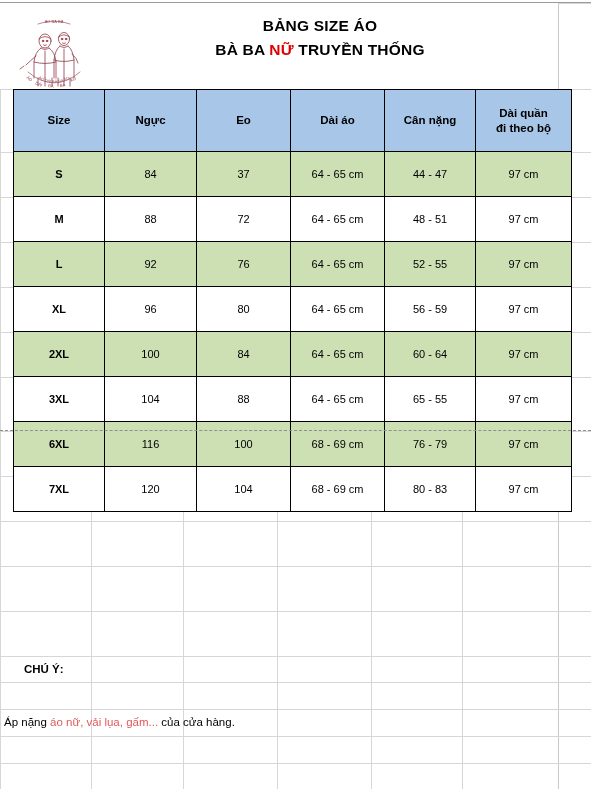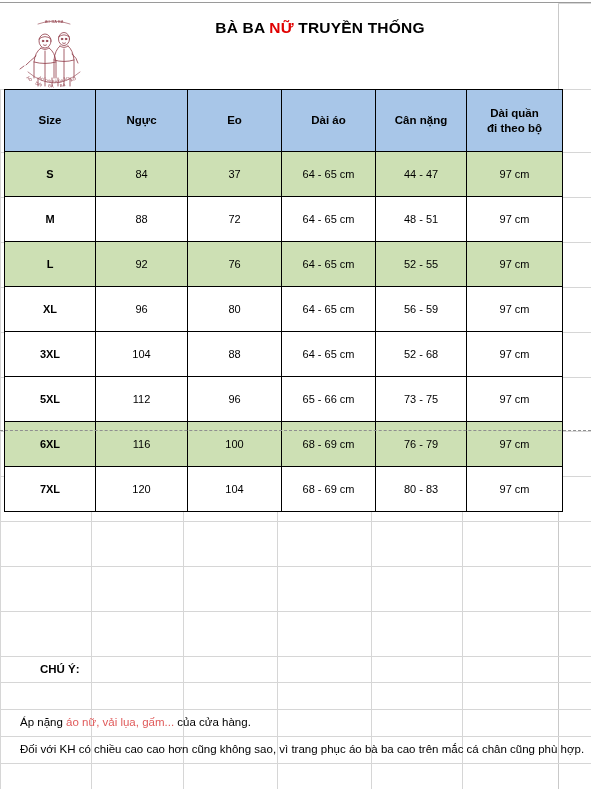--- a/index.html
+++ b/index.html
@@ -46,21 +46,21 @@
     line-height: 22px;
   }
   .title-line2 {
     font-size: 15.5px; font-weight: bold; letter-spacing: .2px;
     line-height: 22px; margin-top: 2px;
   }
   .hl-red { color: #e00000; }
 
   
   table.sizetable {
-    position: absolute; left: 4px; top: 89px;
+    position: absolute; left: 13px; top: 89px;
     width: 558px;
     border-collapse: collapse;
     z-index: 2;
     table-layout: fixed;
   }
   table.sizetable th,
   table.sizetable td {
     border: 1px solid #000000;
     text-align: center;
     vertical-align: middle;
@@ -91,21 +91,20 @@
   .notes {
     position: absolute; left: 0; top: 656px;
     width: 591px; height: 133px;
     z-index: 3;
   }
   .note-row {
     position: absolute; left: 0; width: 591px; height: 26px;
     line-height: 26px;
     font-size: 11.5px;
     white-space: nowrap;
-    padding-left: 16px;
   }
   .note-row .txt { position: relative; left: 4px; }
   .note-chuy { font-weight: bold; font-size: 11.5px; }
   .note-chuy .txt { left: 24px; }
   .note-red { color: #e05a5a; }
 </style>
 </head>
 <body>
 
 <div class="sheet-grid">
@@ -187,20 +186,21 @@
         <text x="14" y="70" transform="rotate(38 14 70)">ÁO</text>
         <text x="23" y="76" transform="rotate(24 23 76)">DÀI</text>
         <text x="36" y="79" transform="rotate(8 36 79)">BÀ</text>
         <text x="48" y="79" transform="rotate(-10 48 79)">BA</text>
         <text x="59" y="74" transform="rotate(-28 59 74)">ÁO</text>
       </g>
     </svg>
   </div>
 
   <div class="titles">
+    <div class="title-line1">BẢNG SIZE ÁO</div>
     <div class="title-line2"><span>BÀ BA </span><span class="hl-red">NỮ</span><span> TRUYỀN THỐNG</span></div>
   </div>
 </div>
 
 <table class="sizetable">
   <colgroup>
     <col style="width:91px">
       <col style="width:92px">
       <col style="width:94px">
     <col style="width:94px">
@@ -246,34 +246,34 @@
         <td>97 cm</td>
       </tr>
       <tr class="row-white">
         <td class="c-size">XL</td>
         <td>96</td>
         <td>80</td>
         <td>64 - 65 cm</td>
         <td>56 - 59</td>
         <td>97 cm</td>
       </tr>
+      <tr class="row-green">
+        <td class="c-size">2XL</td>
+        <td>100</td>
+        <td>84</td>
+        <td>64 - 65 cm</td>
+        <td>60 - 64</td>
+        <td>97 cm</td>
+      </tr>
       <tr class="row-white">
         <td class="c-size">3XL</td>
         <td>104</td>
         <td>88</td>
         <td>64 - 65 cm</td>
-        <td>52 - 68</td>
-        <td>97 cm</td>
-      </tr>
-      <tr class="row-white">
-        <td class="c-size">5XL</td>
-        <td>112</td>
-        <td>96</td>
-        <td>65 - 66 cm</td>
-        <td>73 - 75</td>
+        <td>65 - 55</td>
         <td>97 cm</td>
       </tr>
       <tr class="row-green">
         <td class="c-size">6XL</td>
         <td>116</td>
         <td>100</td>
         <td>68 - 69 cm</td>
         <td>76 - 79</td>
         <td>97 cm</td>
       </tr>
@@ -290,16 +290,13 @@
 
 <div class="page-break"></div>
 
 <div class="notes">
   <div class="note-row note-chuy" style="top:0px">
     <span class="txt">CHÚ Ý:</span>
   </div>
   <div class="note-row" style="top:53px">
     <span class="txt"><span>Áp nặng </span><span class="note-red">áo nữ, vải lụa, gấm...</span><span>  của cửa hàng.</span></span>
   </div>
-  <div class="note-row" style="top:80px">
-    <span class="txt">Đối với KH có chiều cao cao hơn cũng không sao, vì trang phục áo bà ba cao trên mắc cá chân cũng phù hợp.</span>
-  </div>
 </div>
 
 </body></html>

